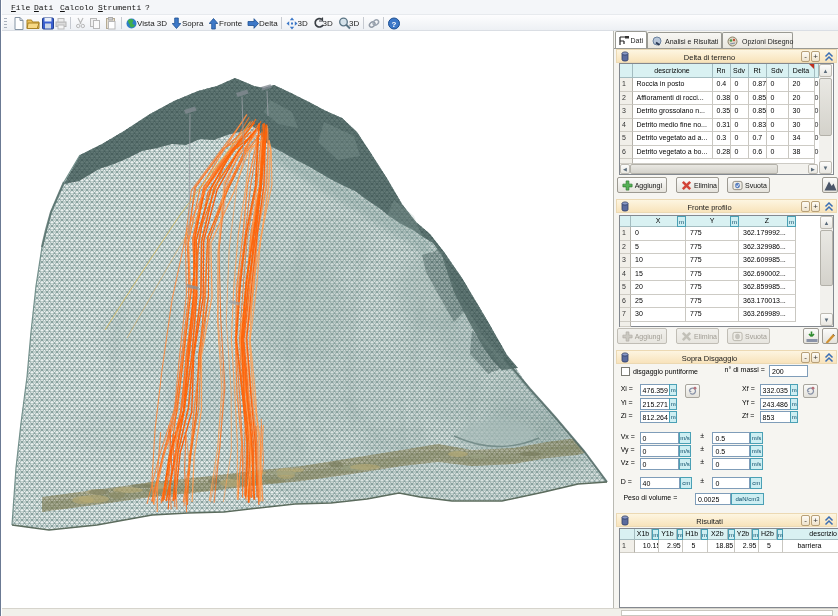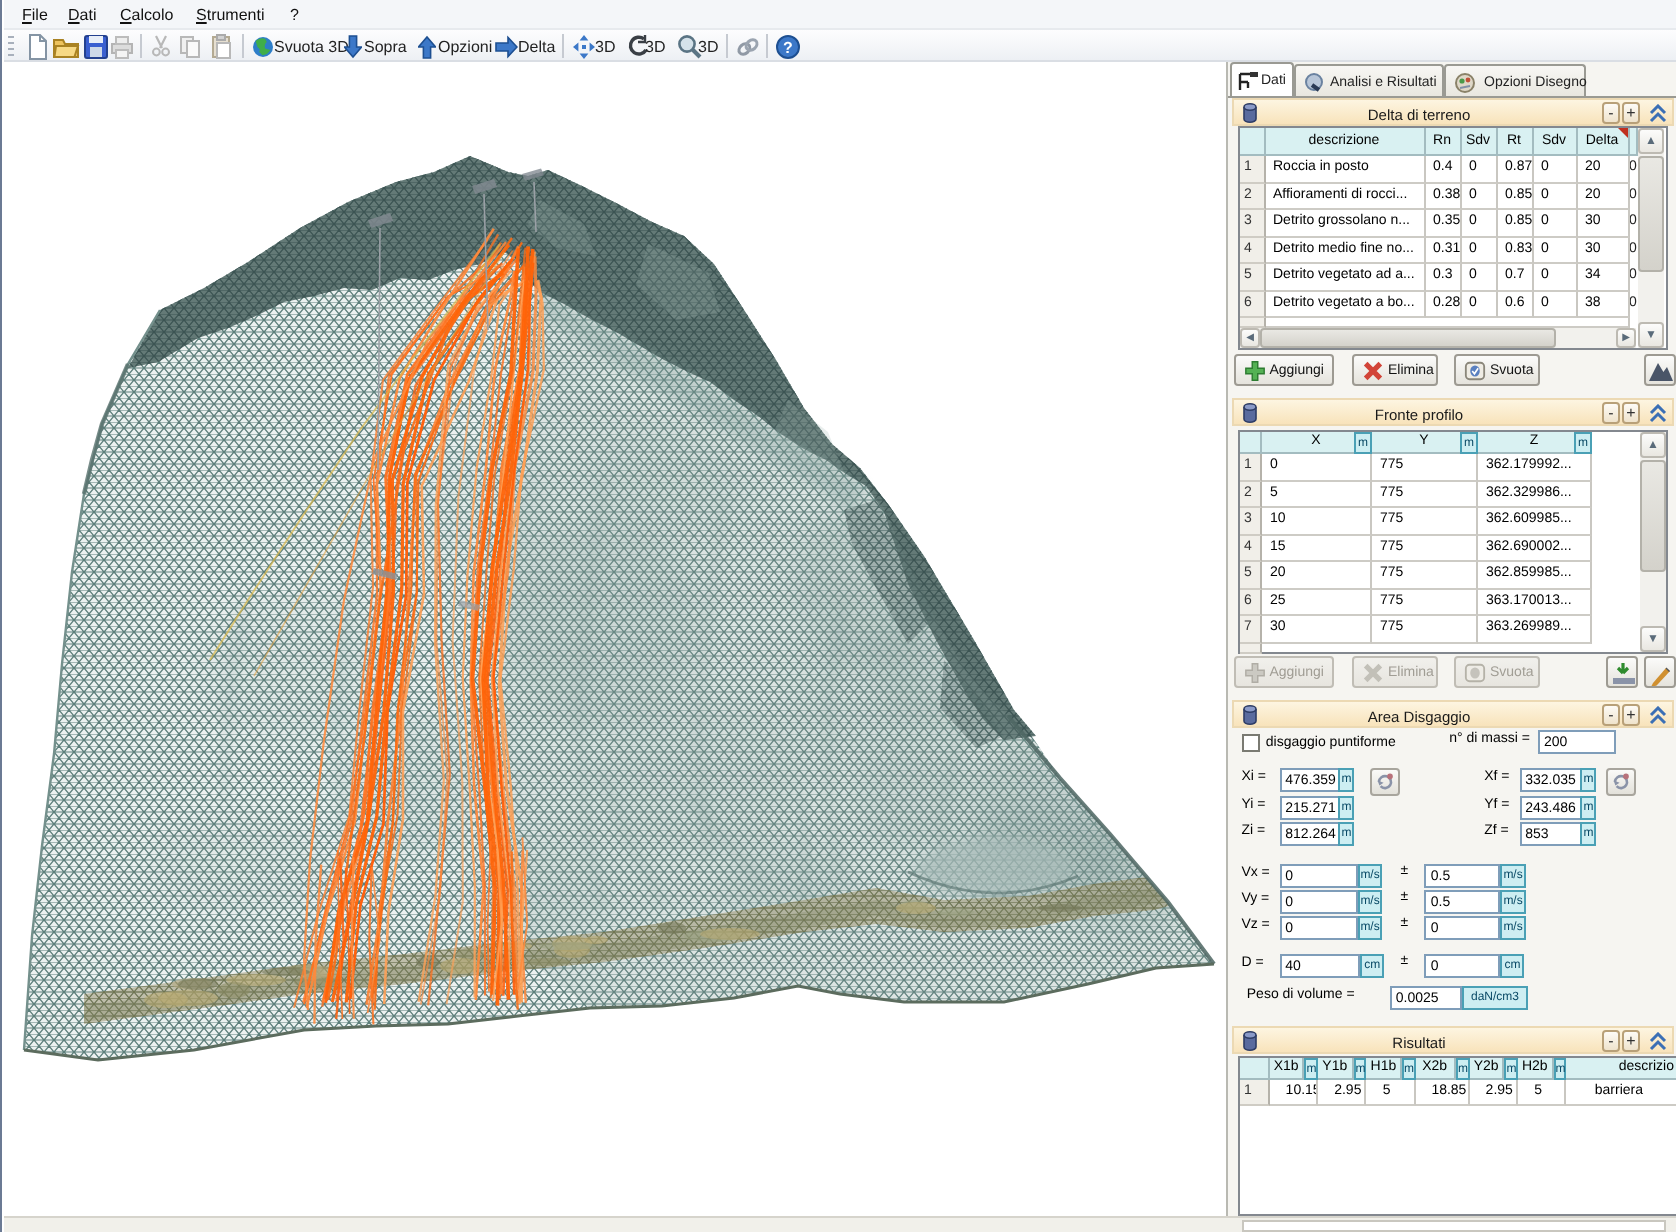--- a/index.html
+++ b/index.html
@@ -3,21 +3,21 @@
 <meta charset="utf-8">
 <style>
 * { margin:0; padding:0; box-sizing:border-box; }
 html,body { width:838px; height:616px; overflow:hidden; background:#fff;
   font-family:"Liberation Sans", sans-serif; }
 #app { position:absolute; left:0; top:0; width:838px; height:616px;
   border-left:1px solid #6b7a94; background:#fff; }
 
 #menubar { position:absolute; left:1px; top:0; width:837px; height:14px;
   background:#f4f6f9; font-size:8px; color:#111; }
-#menubar span { position:absolute; top:3px; }
+#menubar span { position:absolute; top:3px;font-family:Liberation Mono, monospace; }
 #menubar u { text-decoration:underline; }
 
 #toolbar { position:absolute; left:1px; top:14px; width:837px; height:17px;
   background:linear-gradient(#fdfdfe,#edf0f4);
   border-top:1px solid #e7eaee; border-bottom:1px solid #dadee4; }
 .tbi { position:absolute; top:2px; }
 .tbtxt { position:absolute; top:4px; font-size:8px; color:#222; }
 .tbsep { position:absolute; top:2px; width:1px; height:12px; background:#c6cad1; }
 .grip { position:absolute; left:2px; top:3px; width:3px; height:11px;
   background:repeating-linear-gradient(#a8b0bc 0 1px, transparent 1px 3px); }
@@ -118,29 +118,29 @@
   <svg class="tbi" style="left:102.5px;top:2px" width="12" height="13" viewBox="0 0 12 13">
         <rect x="1.5" y="1.5" width="8" height="10" fill="#e6dfd1" stroke="#b4aa92"></rect>
         <rect x="3.5" y="0.5" width="4" height="2.5" fill="#d2d2d2" stroke="#ababab"></rect>
         <rect x="3.5" y="4.5" width="6.5" height="7.5" fill="#fff" stroke="#b8b8b8"></rect>
       </svg>
   <div class="tbsep" style="left:119px"></div>
   <svg class="tbi" style="left:123.5px;top:2px" width="11" height="13" viewBox="0 0 11 13">
         <circle cx="5.5" cy="6.5" r="5" fill="#2e7ec9"></circle>
         <path d="M1.8,3.5 Q4,1.5 6.6,2.4 L7.4,4 Q5.8,5.6 6.6,7.2 L9.2,8 Q7.6,10.6 5.2,10.6 L3.6,9 Q4.4,7.4 2.8,6.6 Z" fill="#3fae4a"></path>
       </svg>
-  <span class="tbtxt" style="left:135px">Svuota 3D</span>
+  <span class="tbtxt" style="left:135px">Vista 3D</span>
   <svg class="tbi" style="left:170px;top:2px" width="9" height="13" viewBox="0 0 9 13">
         <path d="M2.7,1 h3.6 v5.5 h2.5 l-4.3,5 -4.3,-5 h2.5 z" fill="#3c78c8" stroke="#1d4f91" stroke-width="0.8"></path>
       </svg>
   <span class="tbtxt" style="left:180px">Sopra</span>
   <svg class="tbi" style="left:207px;top:2px" width="9" height="13" viewBox="0 0 9 13">
         <path d="M2.7,12 h3.6 v-5.5 h2.5 l-4.3,-5 -4.3,5 h2.5 z" fill="#3c78c8" stroke="#1d4f91" stroke-width="0.8"></path>
       </svg>
-  <span class="tbtxt" style="left:217px">Opzioni</span>
+  <span class="tbtxt" style="left:217px">Fronte</span>
   <svg class="tbi" style="left:245px;top:2px" width="12" height="13" viewBox="0 0 12 13">
         <path d="M1,4.5 h6 v-2.8 l4.5,4.8 -4.5,4.8 v-2.8 h-6 z" fill="#3c78c8" stroke="#1d4f91" stroke-width="0.8"></path>
       </svg>
   <span class="tbtxt" style="left:257px">Delta</span>
   <div class="tbsep" style="left:279px"></div>
   <svg class="tbi" style="left:284px;top:2px" width="12" height="13" viewBox="0 0 12 13">
         <path d="M6,0.5 l2.2,2.7 h-4.4 z M6,12.5 l2.2,-2.7 h-4.4 z M0.5,6.5 l2.7,-2.2 v4.4 z M11.5,6.5 l-2.7,-2.2 v4.4 z M5,5.5 h2 v2 h-2 z" fill="#3c78c8"></path>
       </svg>
   <span class="tbtxt" style="left:295.5px">3D</span>
   <svg class="tbi" style="left:310.5px;top:2px" width="11" height="13" viewBox="0 0 11 13">
@@ -556,21 +556,21 @@
         <svg width="12" height="12" viewBox="0 0 12 12" style="position:absolute;left:2px;top:2px">
           <path d="M1.5,10.5 L8,3 l1.8,1.8 -6.5,7 -2.8,0.7 z" fill="#d09030"></path>
           <path d="M8,3 l1.8,1.8" stroke="#555" stroke-width="0.7"></path>
         </svg>
       </div>
   <div class="sechdr" style="top:319px">
         <svg class="cyl" width="8" height="11" viewBox="0 0 8 11">
           <path d="M1,2.5 v6 a3,1.6 0 0 0 6,0 v-6" fill="#5a6b9e" stroke="#2e3d66" stroke-width="0.8"></path>
           <ellipse cx="4" cy="2.5" rx="3" ry="1.6" fill="#8a9ac8" stroke="#2e3d66" stroke-width="0.8"></ellipse>
         </svg>
-        <span class="shtitle">Area Disgaggio</span>
+        <span class="shtitle">Sopra Disgaggio</span>
         <div class="pm" style="left:184px">-</div>
         <div class="pm" style="left:194px">+</div>
         <svg style="position:absolute;left:207px;top:2px" width="10" height="10" viewBox="0 0 10 10">
           <path d="M1.5,4.5 L5,1 L8.5,4.5 M1.5,8.5 L5,5 L8.5,8.5" fill="none" stroke="#3b6fb5" stroke-width="1.5"></path>
         </svg>
       </div>
   <div style="position:absolute;left:6.7px;top:336px;width:9px;height:9px;background:#fff;border:1px solid #7a7a72"></div>
   <div class="lbl" style="left:18.9px;top:337px">disgaggio puntiforme</div>
   <div class="lbl" style="left:110.6px;top:335px">n° di massi =</div>
   <div class="ipt" style="left:155px;top:334px;width:39px">200</div>

